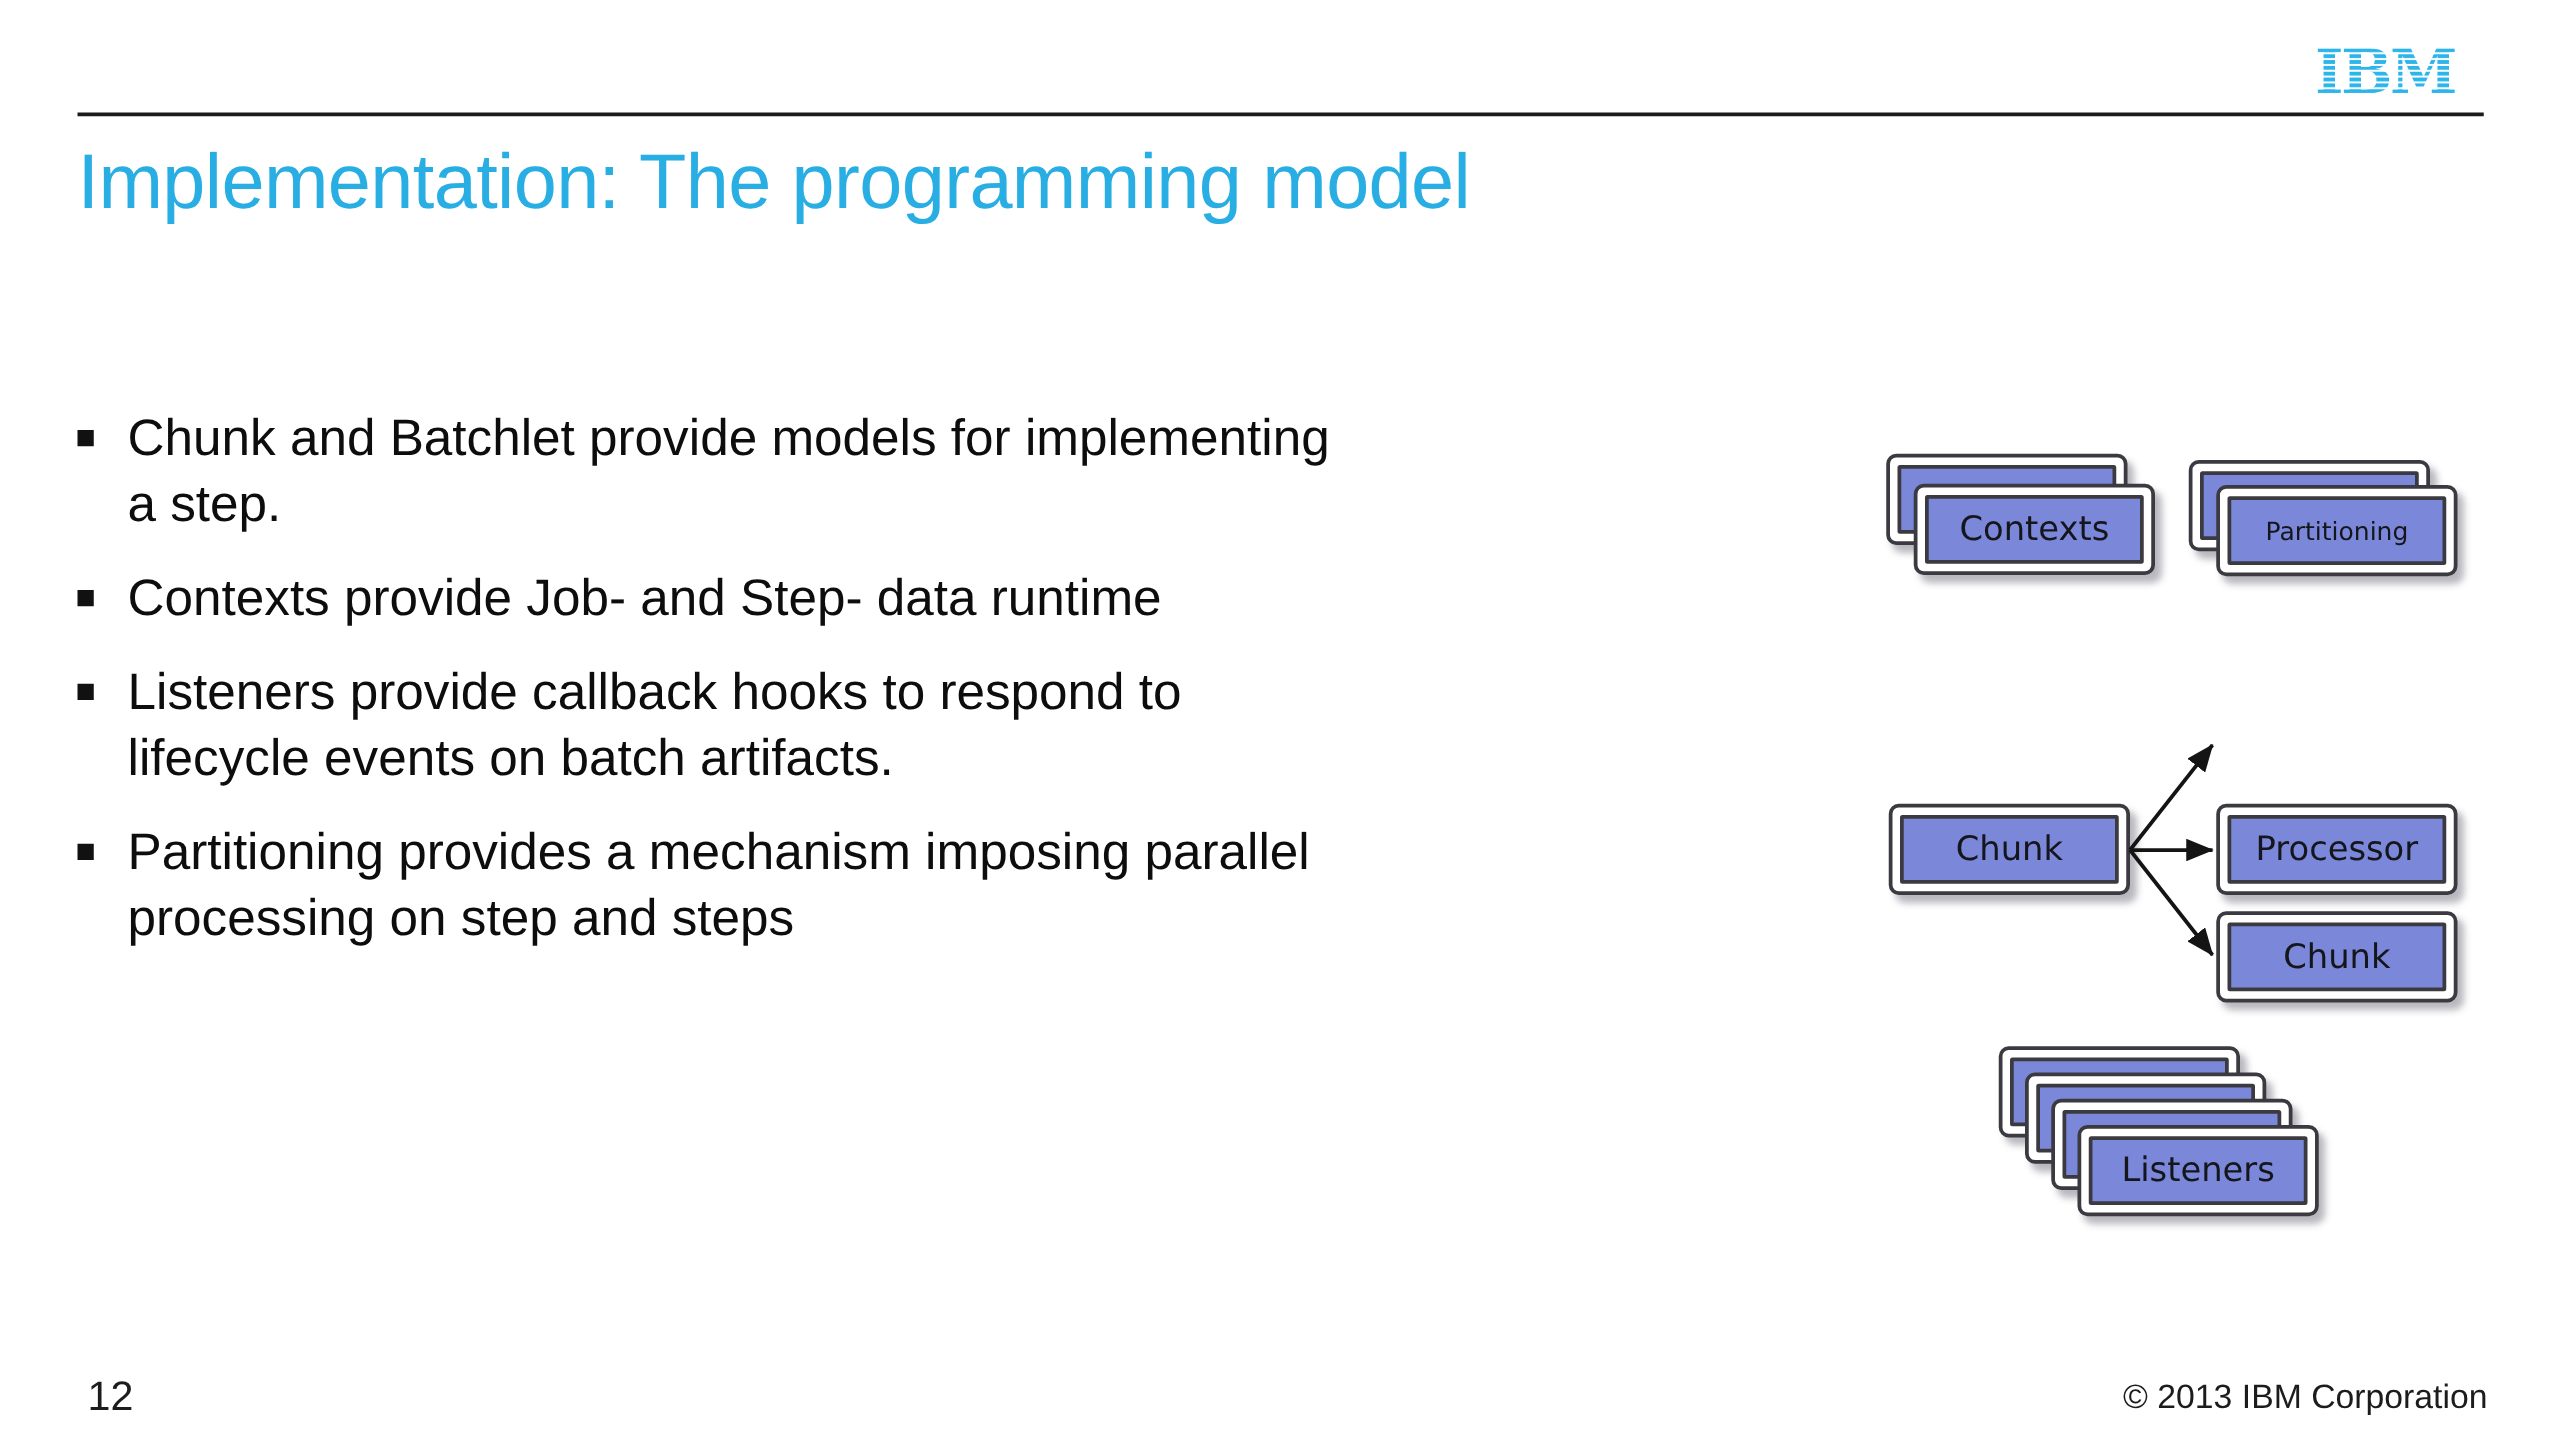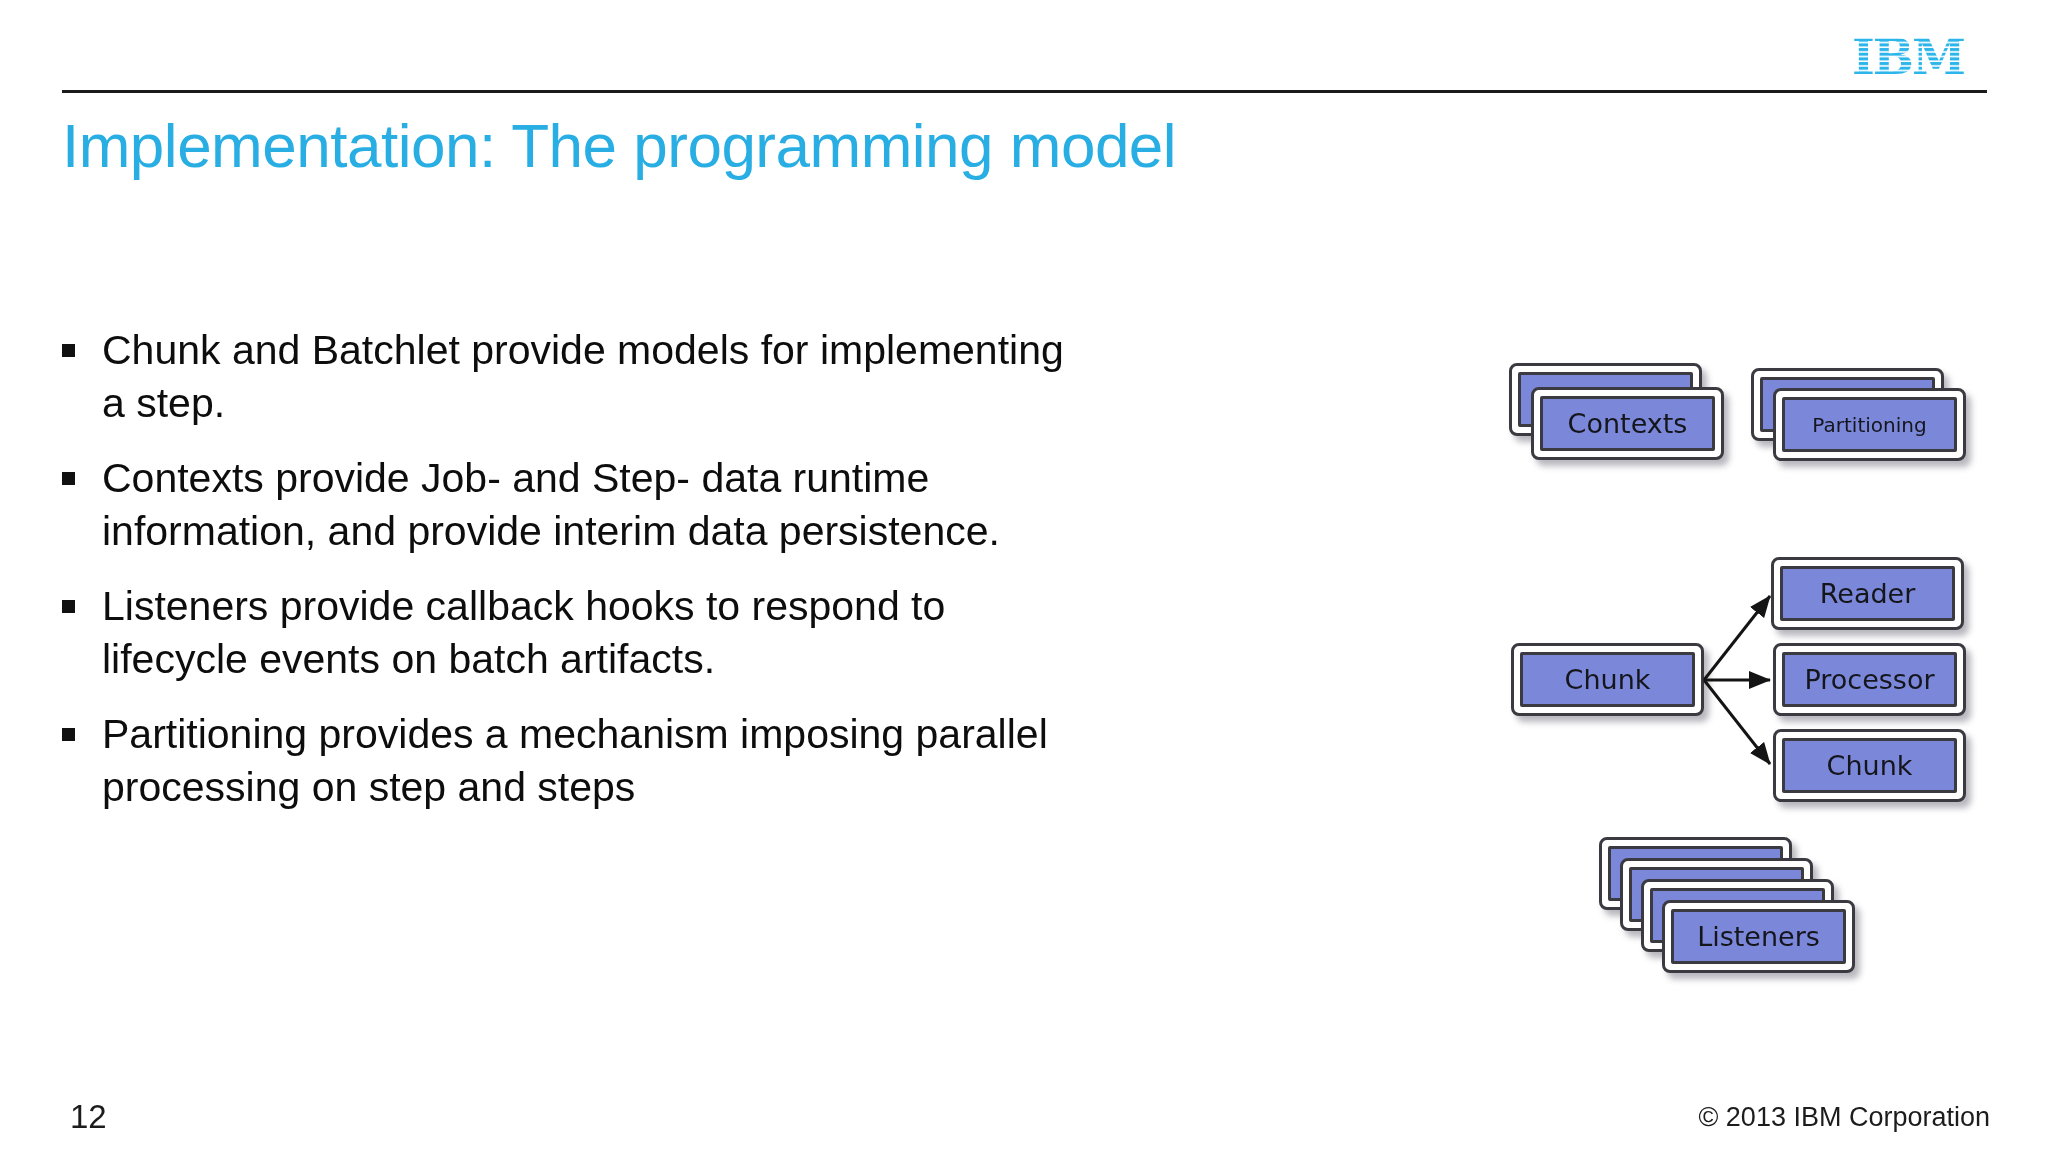--- a/index.html
+++ b/index.html
@@ -55,21 +55,20 @@
 
 <div class="bullets">
   <div class="bullet-item">
     <span class="bullet-marker"></span>
     <div>Chunk and Batchlet provide models for implementing</div>
     <div>a step.</div>
   </div>
   <div class="bullet-item">
     <span class="bullet-marker"></span>
     <div>Contexts provide Job- and Step- data runtime</div>
-    <div>information, and provide interim data persistence.</div>
   </div>
   <div class="bullet-item">
     <span class="bullet-marker"></span>
     <div>Listeners provide callback hooks to respond to</div>
     <div>lifecycle events on batch artifacts.</div>
   </div>
   <div class="bullet-item">
     <span class="bullet-marker"></span>
     <div>Partitioning provides a mechanism imposing parallel</div>
     <div>processing on step and steps</div>
@@ -96,25 +95,20 @@
       </div>
   </div>
 
 
   <div class="node" style="left:29px;top:293px;">
     <div class="inner">
         <span>Chunk</span>
       </div>
   </div>
 
-  <div class="node" style="left:289px;top:207px;">
-    <div class="inner">
-        <span>Reader</span>
-      </div>
-  </div>
   <div class="node" style="left:291px;top:293px;">
     <div class="inner">
         <span>Processor</span>
       </div>
   </div>
   <div class="node" style="left:291px;top:379px;">
     <div class="inner">
         <span>Chunk</span>
       </div>
   </div>

